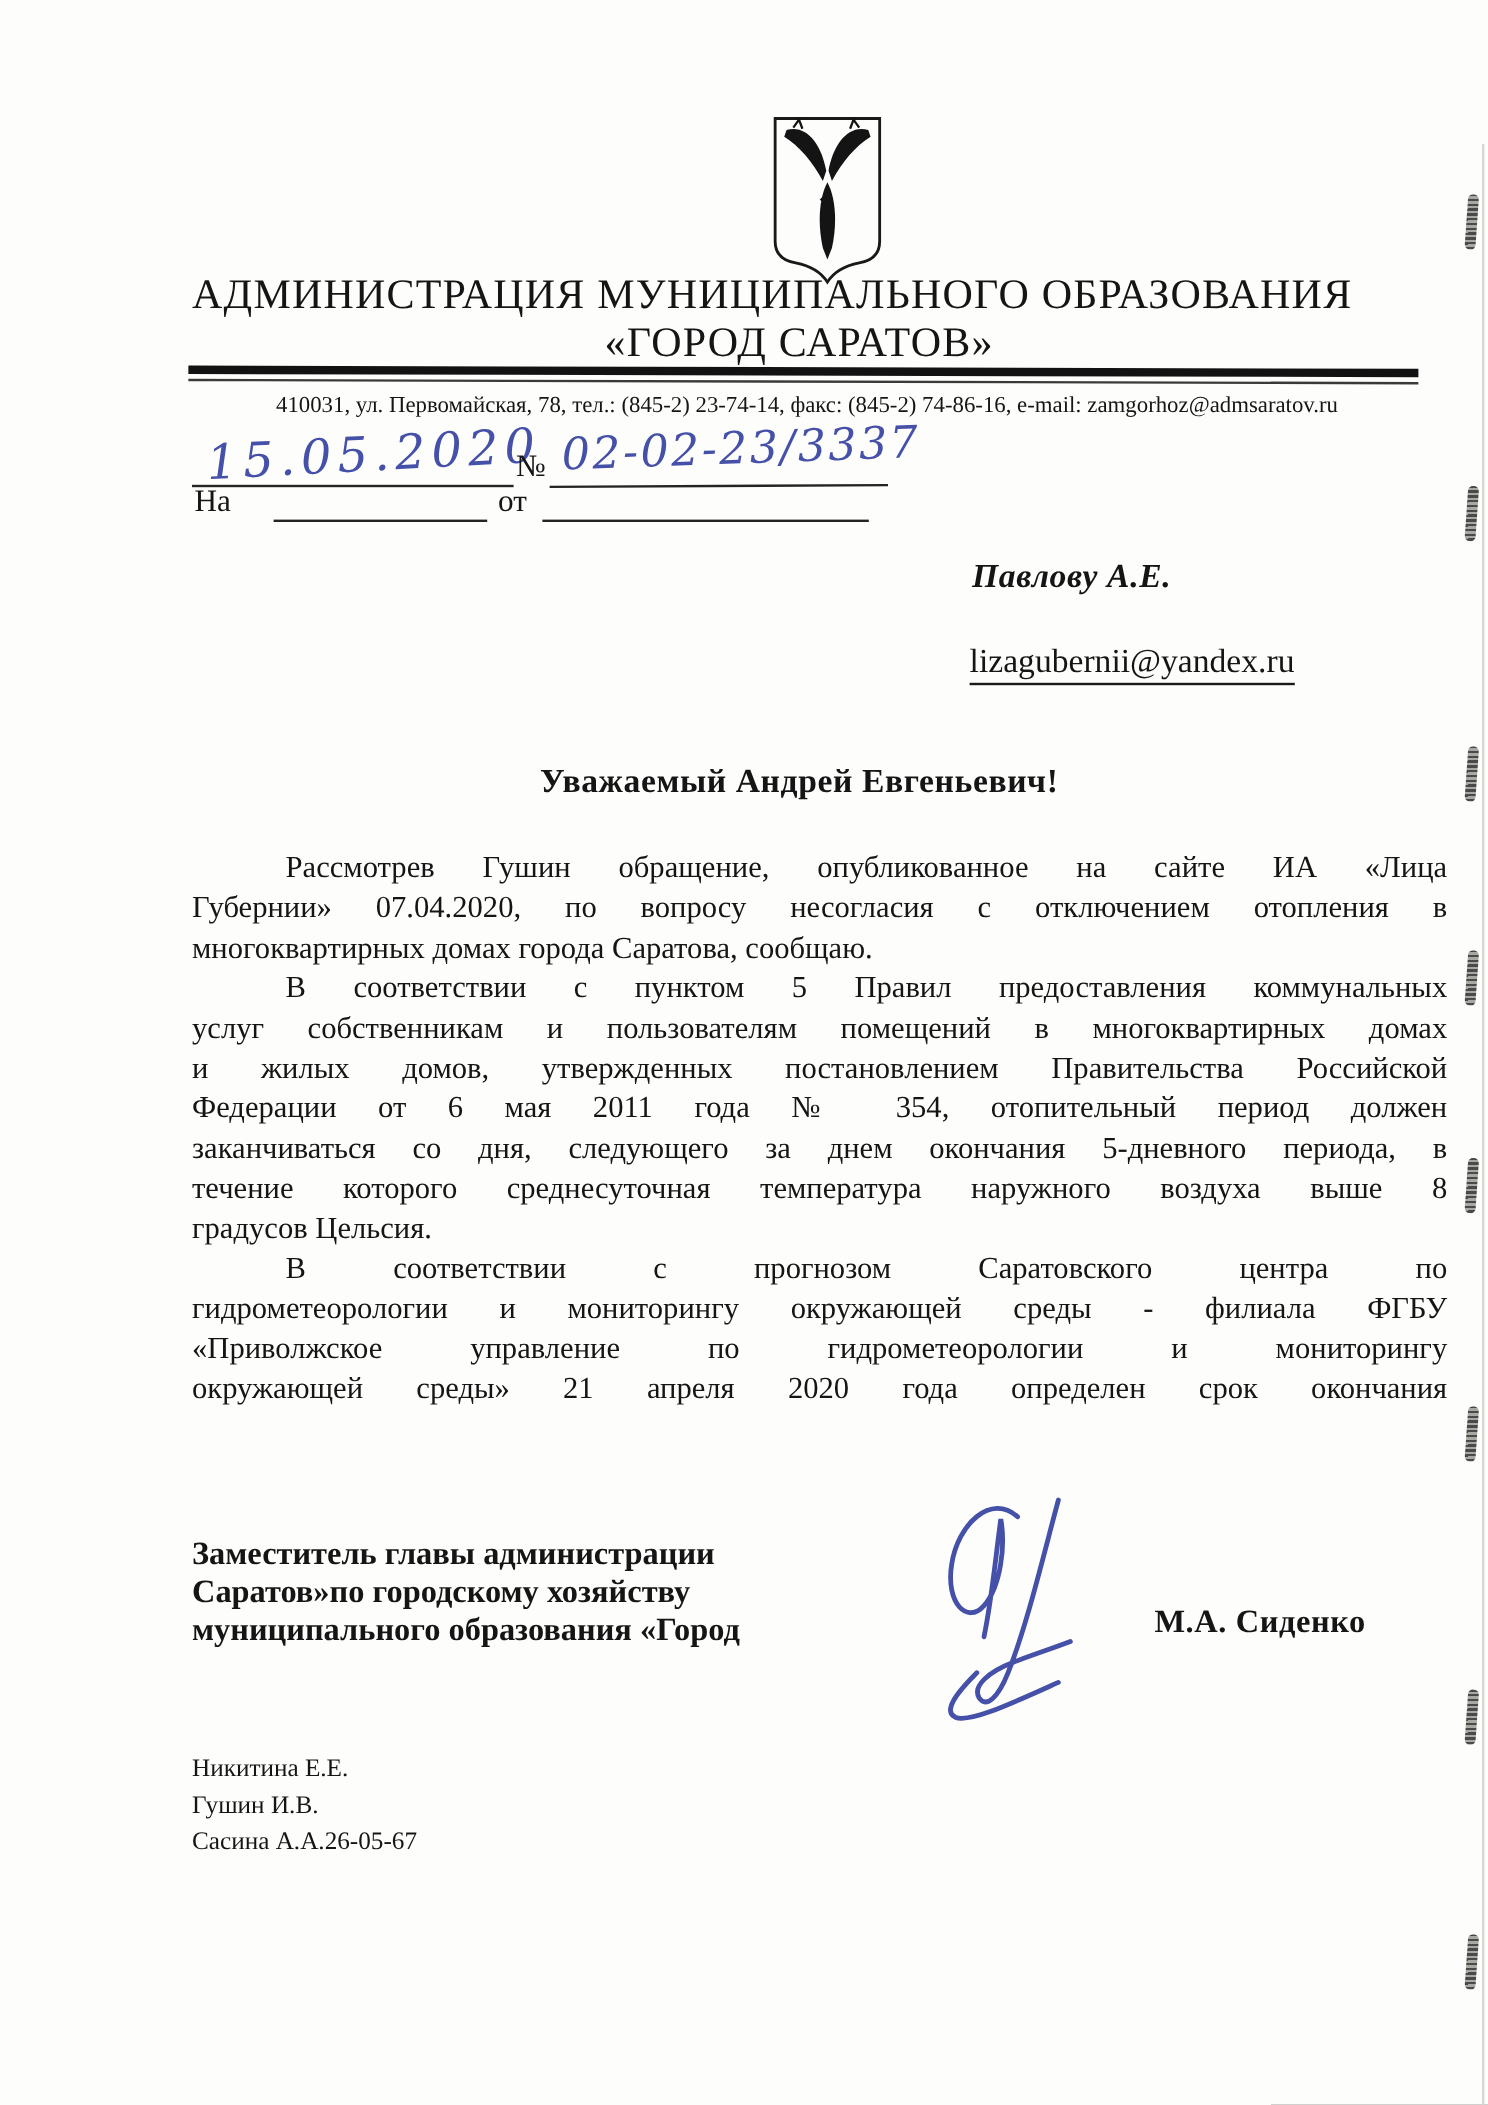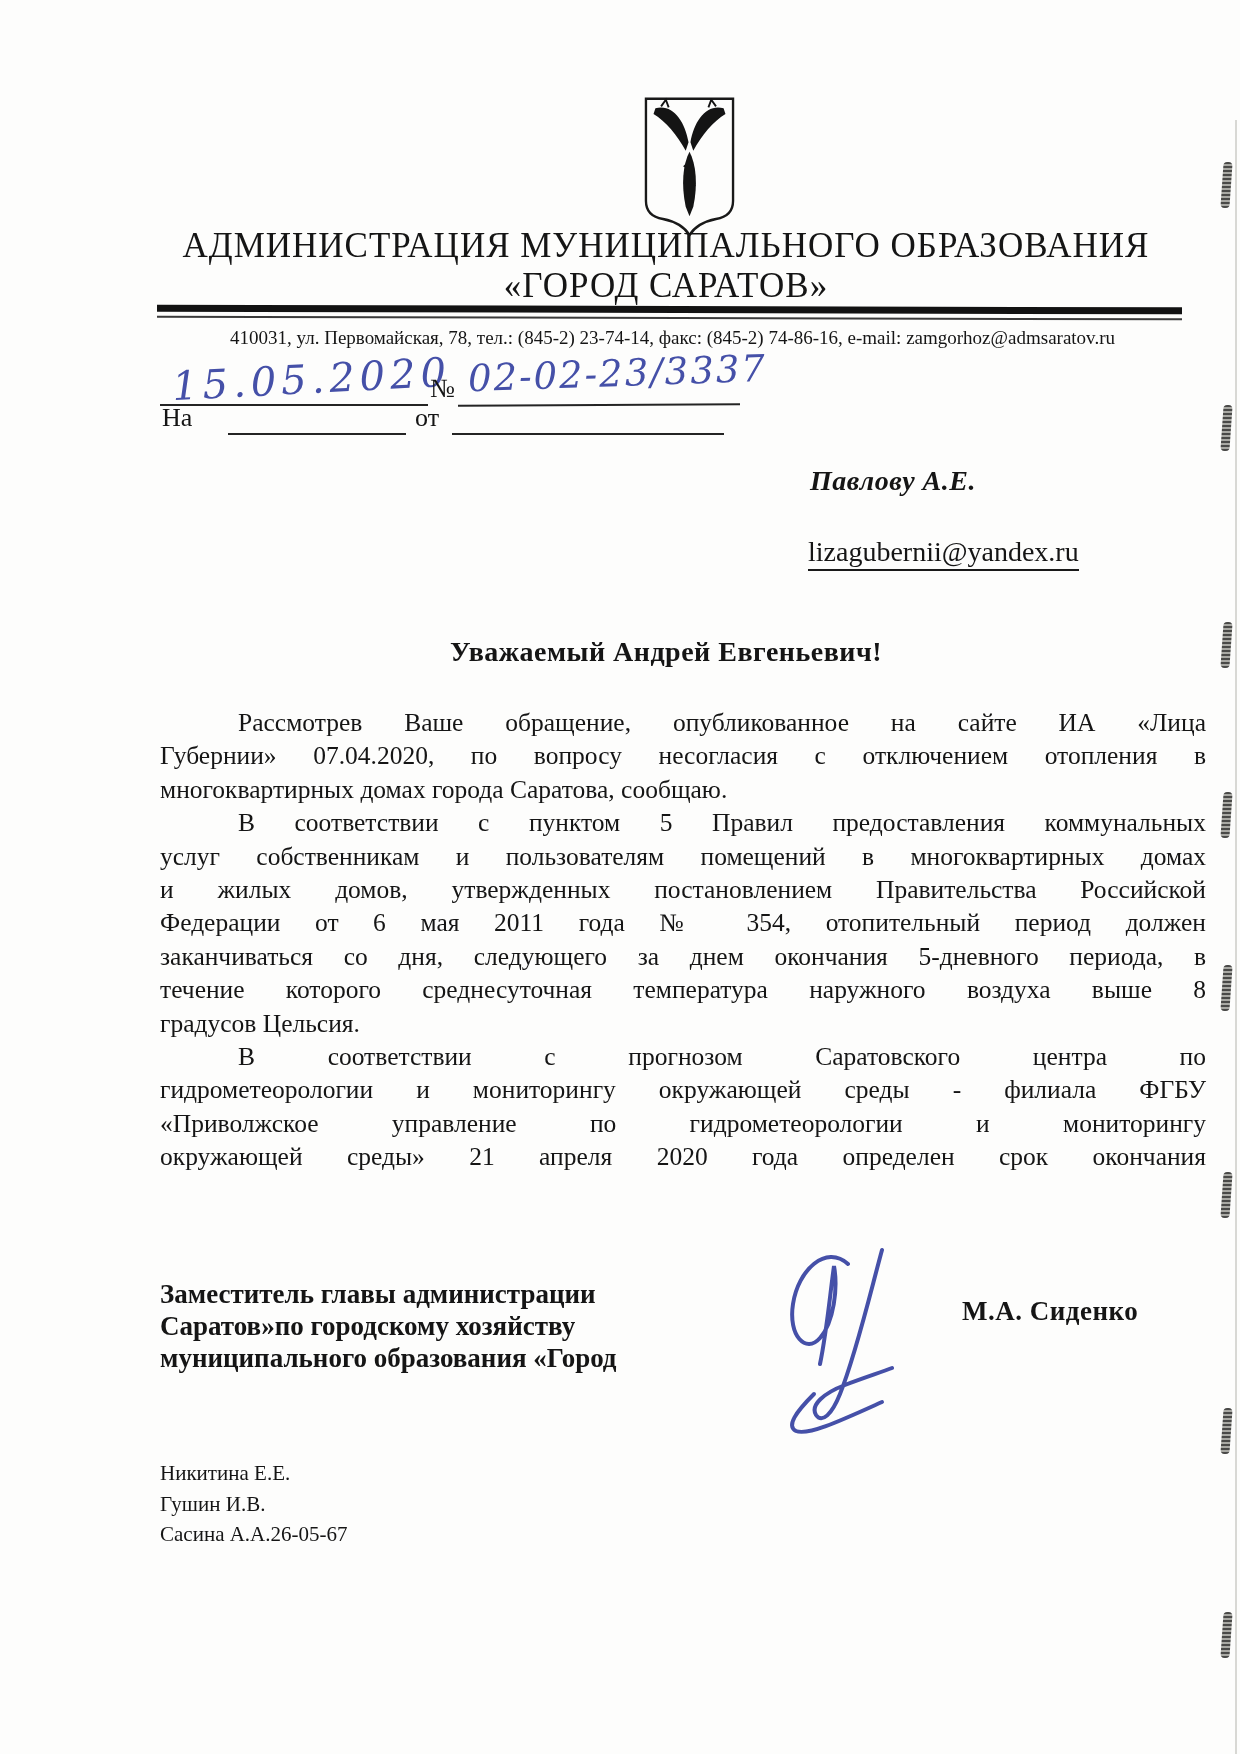--- a/index.html
+++ b/index.html
@@ -12,21 +12,21 @@
     color:#151515;
     overflow:hidden;
   }
   
   .edge-line{position:absolute;top:120px;bottom:0;left:1235px;width:2px;background:#d8d8d4;}
   .smudge{position:absolute;width:9px;height:46px;left:1222px;background:
     repeating-linear-gradient(175deg,#2a2a28 0 2px,#9a9a94 2px 4px);
     border-radius:4px;transform:rotate(4deg);opacity:.85;}
   
   .emblem{position:absolute;left:642px;top:95px;width:95px;height:142px;}
-  .org1{position:absolute;left:160px;top:226px;width:1012px;text-align:center;
+  .org1{position:absolute;left:160px;top:226px;width:1012px;text-align:left;
         font-size:35px;letter-spacing:1px;white-space:nowrap;}
   .org2{position:absolute;left:160px;top:266px;width:1012px;text-align:center;
         font-size:35px;letter-spacing:1px;}
   .rule-thick{position:absolute;left:157px;top:306px;width:1025px;height:7px;background:#121212;transform:rotate(.15deg);}
   .rule-thin{position:absolute;left:157px;top:317px;width:1025px;height:2px;background:#3a3a3a;transform:rotate(.15deg);}
   .addr1{position:absolute;left:160px;top:327px;width:1025px;text-align:center;font-size:19px;}
   .addr2{position:absolute;left:160px;top:350px;width:1025px;text-align:center;font-size:19px;}
   
   .hw{font-family:"DejaVu Serif", serif;font-style:italic;color:#4550a8;}
   .hw-date{position:absolute;left:172px;top:356px;font-size:40px;letter-spacing:5px;transform:rotate(-3deg);}
@@ -47,21 +47,21 @@
             font-size:28px;font-weight:bold;letter-spacing:.5px;}
   
   .body-text{position:absolute;left:160px;top:706px;width:1046px;font-size:25.5px;}
   .bline{height:33.4px;line-height:33.4px;text-align:justify;text-align-last:justify;white-space:normal;}
   .bline.first{text-indent:78px;}
   .bline.last{text-align-last:left;}
   
   .sig-position{position:absolute;left:160px;top:1278px;width:560px;
                 font-size:27px;font-weight:bold;line-height:32px;}
   .sig-scribble{position:absolute;left:730px;top:1242px;width:210px;height:195px;}
-  .sig-name{position:absolute;left:962px;top:1296px;font-size:27px;font-weight:bold;letter-spacing:.5px;}
+  .sig-name{position:absolute;left:962px;top:1336px;font-size:27px;font-weight:bold;letter-spacing:.5px;}
   
   .executors{position:absolute;left:160px;top:1458px;font-size:21px;line-height:30.5px;}
 </style>
 </head>
 <body>
 
 <div class="page">
 
   <div class="edge-line"></div>
   <div class="smudge" style="top:162px"></div>
@@ -97,21 +97,21 @@
   <div class="ot-label">от</div>
   <div class="uline u-na"></div>
   <div class="uline u-ot"></div>
 
   <div class="rcpt-name">Павлову А.Е.</div>
   <div class="rcpt-email">lizagubernii@yandex.ru</div>
 
   <div class="greeting">Уважаемый Андрей Евгеньевич!</div>
 
   <div class="body-text">
-    <div class="bline first">Рассмотрев Ваше обращение, опубликованное на сайте ИА «Лица</div>
+    <div class="bline first">Рассмотрев Гушин обращение, опубликованное на сайте ИА «Лица</div>
     <div class="bline">Губернии» 07.04.2020, по вопросу несогласия с отключением отопления в</div>
     <div class="bline last">многоквартирных домах города Саратова, сообщаю.</div>
     <div class="bline first">В соответствии с пунктом 5 Правил предоставления коммунальных</div>
     <div class="bline">услуг собственникам и пользователям помещений в многоквартирных домах</div>
     <div class="bline">и жилых домов, утвержденных постановлением Правительства Российской</div>
     <div class="bline">Федерации от 6 мая 2011 года № 354, отопительный период должен</div>
     <div class="bline">заканчиваться со дня, следующего за днем окончания 5-дневного периода, в</div>
     <div class="bline">течение которого среднесуточная температура наружного воздуха выше 8</div>
     <div class="bline last">градусов Цельсия.</div>
     <div class="bline first">В соответствии с прогнозом Саратовского центра по</div>

